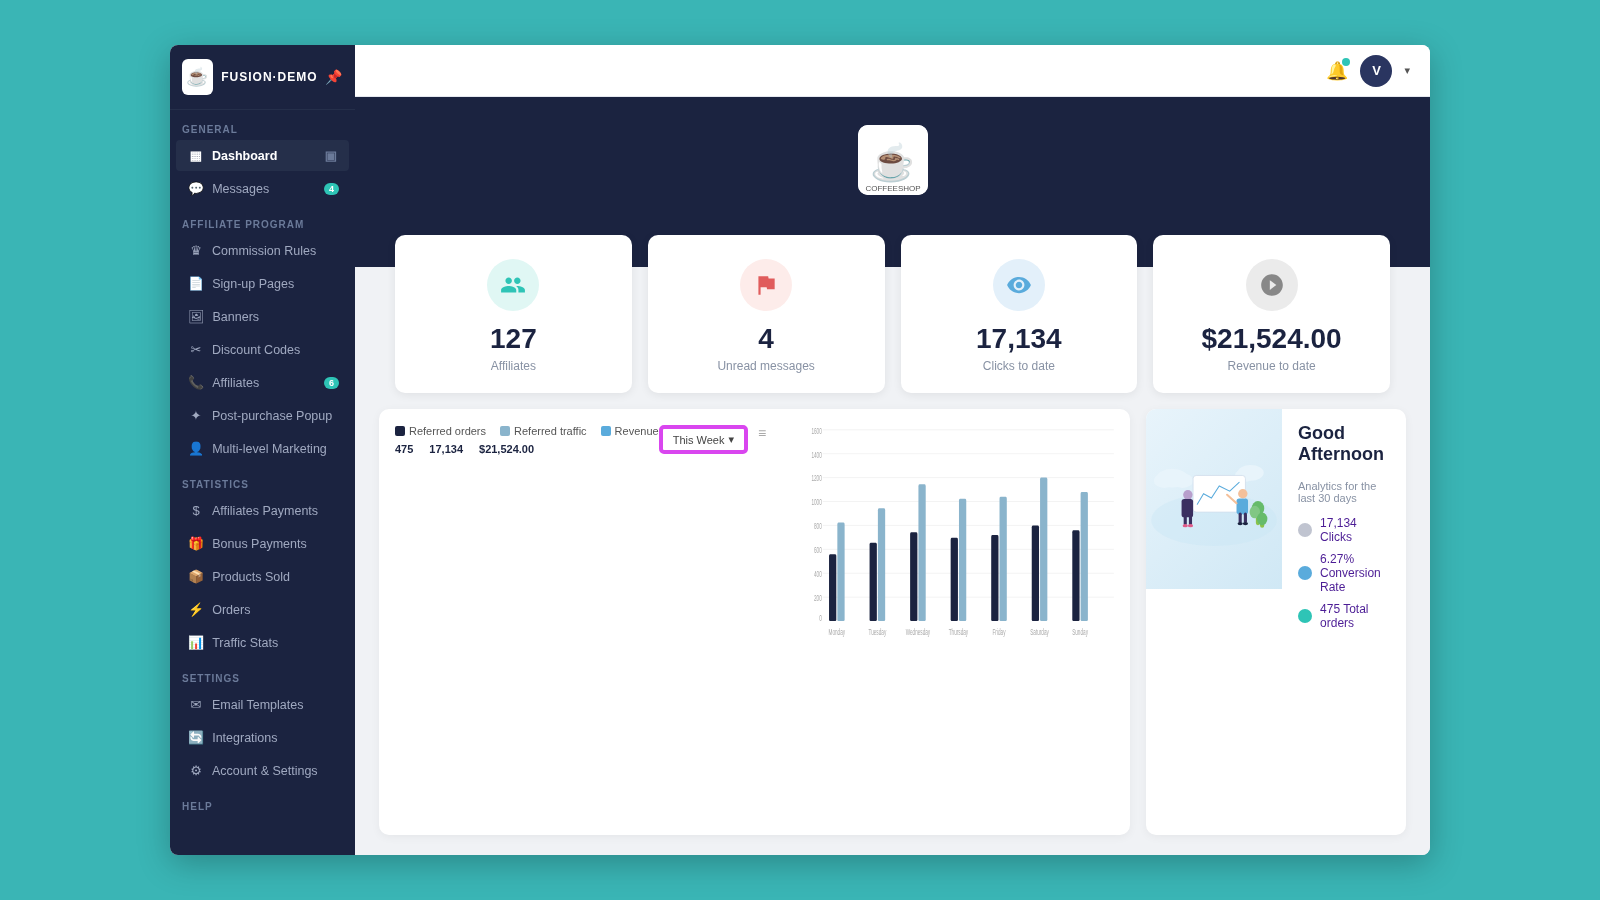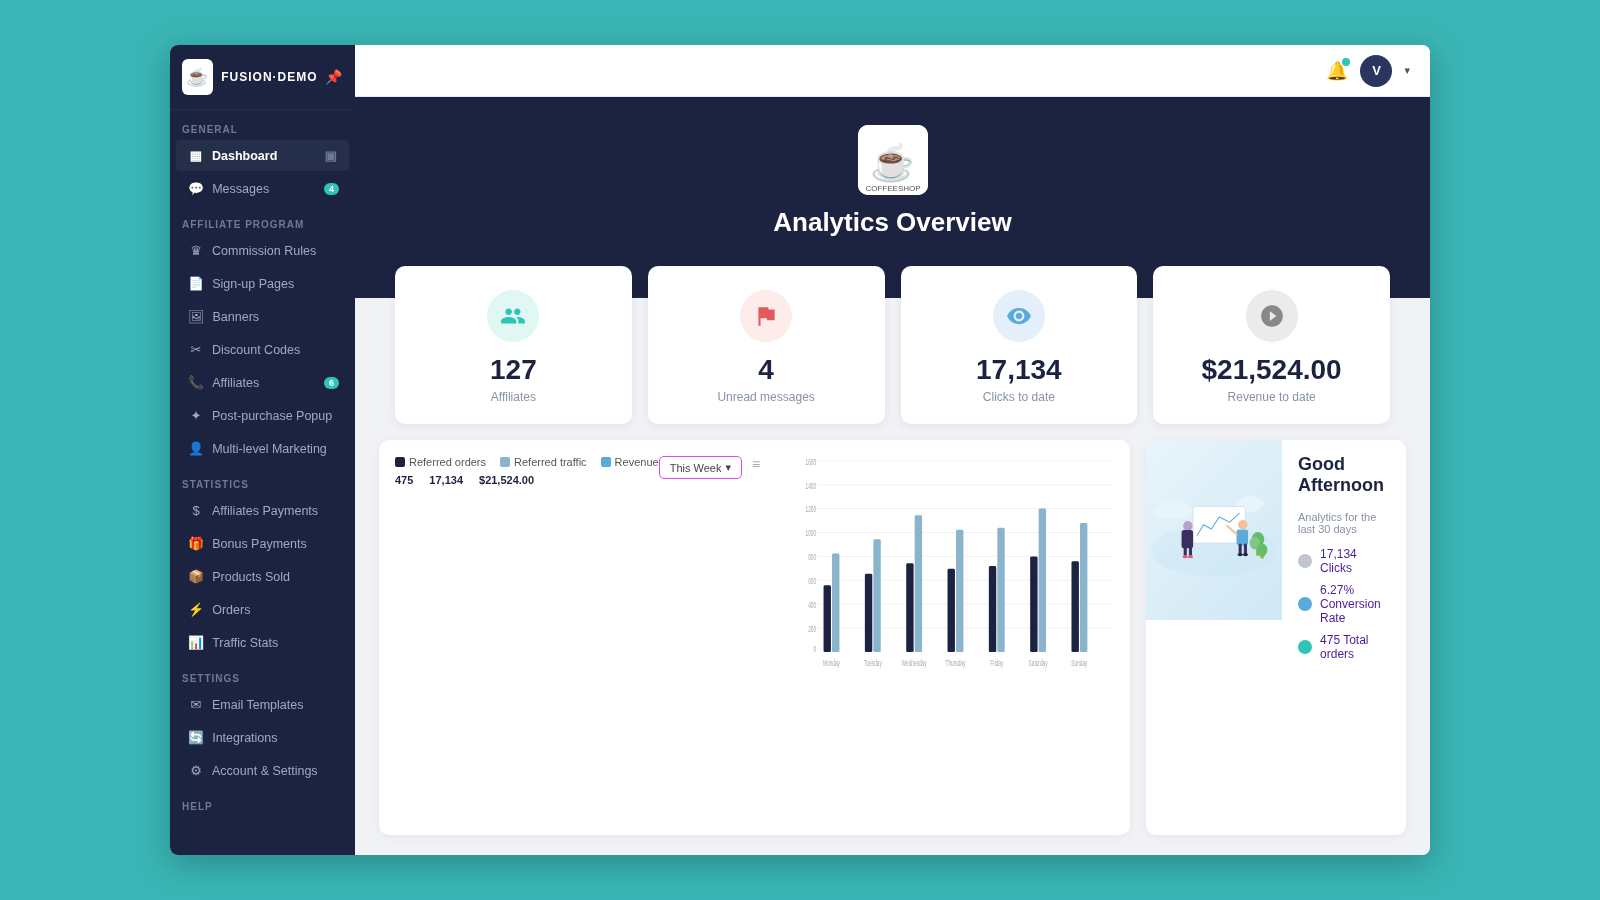--- a/index.html
+++ b/index.html
@@ -248,21 +248,21 @@
     .chart-stats-row {
       display: flex;
       gap: 20px;
       font-size: 11px;
       color: #555;
       margin-bottom: 6px;
     }
     .chart-stat-val { font-weight: 700; color: #1b2340; }
     .chart-filter-btn {
       background: #fff;
-      border: 1px solid #d946ef;
+      border: 4px solid #d946ef;
       border-radius: 5px;
       padding: 4px 10px;
       font-size: 11px;
       color: #444;
       cursor: pointer;
       display: flex; align-items: center; gap: 4px;
     }
     .chart-menu-icon { font-size: 14px; color: #aaa; cursor: pointer; margin-left: auto; display: block; text-align: right; }
 
     
@@ -444,21 +444,20 @@
     <div class="content">
 
       <div class="hero">
         <div class="hero-logo">
           <svg viewBox="0 0 70 70" width="70" height="70" xmlns="http://www.w3.org/2000/svg">
             <rect width="70" height="70" rx="8" fill="#fff"></rect>
             <text x="35" y="50" text-anchor="middle" font-size="36">☕</text>
             <text x="35" y="66" text-anchor="middle" font-size="8" fill="#555" font-family="Arial">COFFEESHOP</text>
           </svg>
         </div>
-        <h1 class="hero-title">Analytics Overview</h1>
       </div>
 
       <div class="stats-cards">
         <div class="stat-card">
           <div class="stat-icon-circle stat-icon-green">
             <svg width="26" height="26" viewBox="0 0 24 24" fill="#2ec4b6">
                 <path d="M16 11c1.66 0 2.99-1.34 2.99-3S17.66 5 16 5c-1.66 0-3 1.34-3 3s1.34 3 3 3zm-8 0c1.66 0 2.99-1.34 2.99-3S9.66 5 8 5C6.34 5 5 6.34 5 8s1.34 3 3 3zm0 2c-2.33 0-7 1.17-7 3.5V19h14v-2.5c0-2.33-4.67-3.5-7-3.5zm8 0c-.29 0-.62.02-.97.05 1.16.84 1.97 1.97 1.97 3.45V19h6v-2.5c0-2.33-4.67-3.5-7-3.5z"></path>
               </svg>
           </div>
           <div class="stat-value">127</div>

